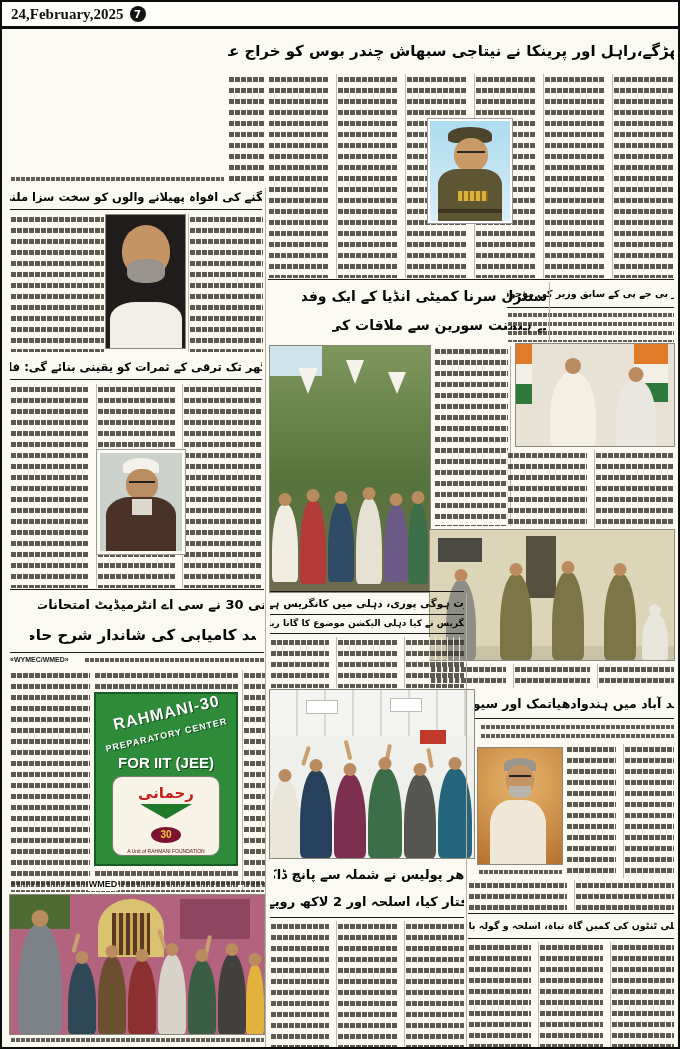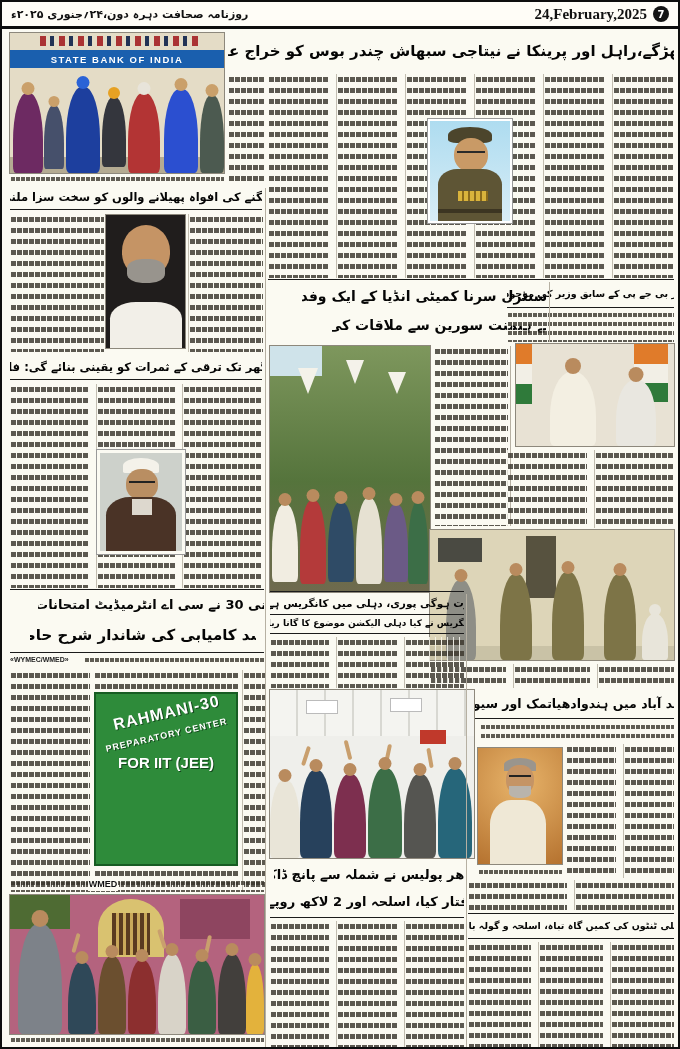--- a/index.html
+++ b/index.html
@@ -68,41 +68,26 @@
       font-weight:bold;font-size:9.5px;letter-spacing:1.5px;}
   .icai{position:absolute;left:86px;top:877px;width:30px;height:12px;background:#fbfaf2;color:#111;
       font-family:"Liberation Sans",sans-serif;font-weight:bold;font-size:9px;text-align:center;z-index:3;}
 </style>
 </head>
 <body>
 
 <div class="page">
 
   <div class="hdr">
-    <span class="ct">روزنامہ صحافت دہرہ دون،۲۴؍جنوری ۲۰۲۵ء</span>
     <span class="rgrp">
       <span class="rt">24,February,2025</span>
       <span class="pgn">7</span>
     </span>
   </div>
 
-  <div class="ph" style="left:8px;top:31px;width:214px;height:140px;background:#e4dcc6;">
-    <div class="abs" style="left:30px;top:3px;width:160px;height:10px;background:repeating-linear-gradient(90deg,#a33 0 6px,rgba(0,0,0,0) 6px 10px,#235 10px 14px,rgba(0,0,0,0) 14px 19px);"></div>
-    <div class="sbiband">
-      <span>STATE BANK OF INDIA</span>
-    </div>
-    <div class="abs" style="left:0;bottom:0;width:100%;height:16px;background:#b4ab92;"></div>
-    <div class="pp" style="left:3px;bottom:0;width:30px;height:80px;background:#6d2a62;--skin:#caa06a;"></div>
-    <div class="pp" style="left:34px;bottom:4px;width:20px;height:64px;background:#46506b;--skin:#caa06a;--hs:11px;"></div>
-    <div class="pp" style="left:56px;bottom:0;width:34px;height:86px;background:#1d3f9e;--skin:#2b63d6;"></div>
-    <div class="pp" style="left:92px;bottom:6px;width:24px;height:70px;background:#34363d;--skin:#e6a123;--hs:12px;"></div>
-    <div class="pp" style="left:118px;bottom:0;width:32px;height:80px;background:#b33434;--skin:#e8e4da;"></div>
-    <div class="pp" style="left:154px;bottom:0;width:34px;height:84px;background:#2b4fd0;--skin:#caa06a;"></div>
-    <div class="pp" style="left:190px;bottom:0;width:24px;height:78px;background:#4c5a50;--skin:#caa06a;"></div>
-  </div>
   <div class="utxt-sm" style="left:8px;top:173px;width:214px;height:11px;"></div>
 
   <div class="uh" style="left:226px;top:33px;width:446px;height:33px;font-size:15px;">دھنگھڑ،برلا،کھڑگے،راہل اور پرینکا نے نیتاجی سبھاش چندر بوس کو خراج عقیدت پیش کیا</div>
   <div class="utxt abs" style="left:226px;top:72px;width:36px;height:112px;"></div>
   <div class="cols" style="left:266px;top:72px;width:406px;height:204px;">
     <div></div>
     <div></div>
     <div></div>
     <div></div>
     <div></div>
@@ -211,20 +196,26 @@
   <div class="utxt-sm" style="left:82px;top:654px;width:180px;height:11px;"></div>
   <div class="utxt abs" style="left:8px;top:668px;width:80px;height:222px;"></div>
   <div class="utxt abs" style="left:92px;top:668px;width:144px;height:20px;"></div>
   <div class="utxt abs" style="left:240px;top:668px;width:22px;height:222px;border-left:1px solid #b6b0a2;"></div>
   <div class="utxt abs" style="left:92px;top:866px;width:144px;height:24px;"></div>
 
   <div class="adbox" style="left:92px;top:690px;width:144px;height:174px;">
     <div class="d1">RAHMANI-30</div>
     <div class="d2">PREPARATORY CENTER</div>
     <div class="d3">FOR IIT (JEE)</div>
+    <div class="adlogo">
+      <div class="lu">رحمانی</div>
+      <div class="tri"></div>
+      <div class="l30">30</div>
+      <div class="lf">A Unit of RAHMANI FOUNDATION</div>
+    </div>
   </div>
 
   <div class="uh" style="left:424px;top:689px;width:248px;height:26px;font-size:12.5px;">شاہ نے احمد آباد میں ہندوادھیاتمک اور سیوا میلے کا افتتاح کیا</div>
   <div class="rule" style="left:424px;top:716px;width:248px;height:1px;"></div>
   <div class="utxt-sm" style="left:478px;top:721px;width:194px;height:16px;"></div>
 
   <div class="ph" style="left:268px;top:688px;width:204px;height:168px;background:#efefeb;">
     <div class="abs" style="left:0;top:0;width:100%;height:46px;background:repeating-linear-gradient(90deg,#f4f4f0 0 26px,#d8d8d2 26px 28px),repeating-linear-gradient(180deg,rgba(0,0,0,0) 0 14px,#d8d8d2 14px 15px);"></div>
     <div class="abs" style="left:36px;top:10px;width:30px;height:12px;background:#fff;border:1px solid #bbb;"></div>
     <div class="abs" style="left:120px;top:8px;width:30px;height:12px;background:#fff;border:1px solid #bbb;"></div>

